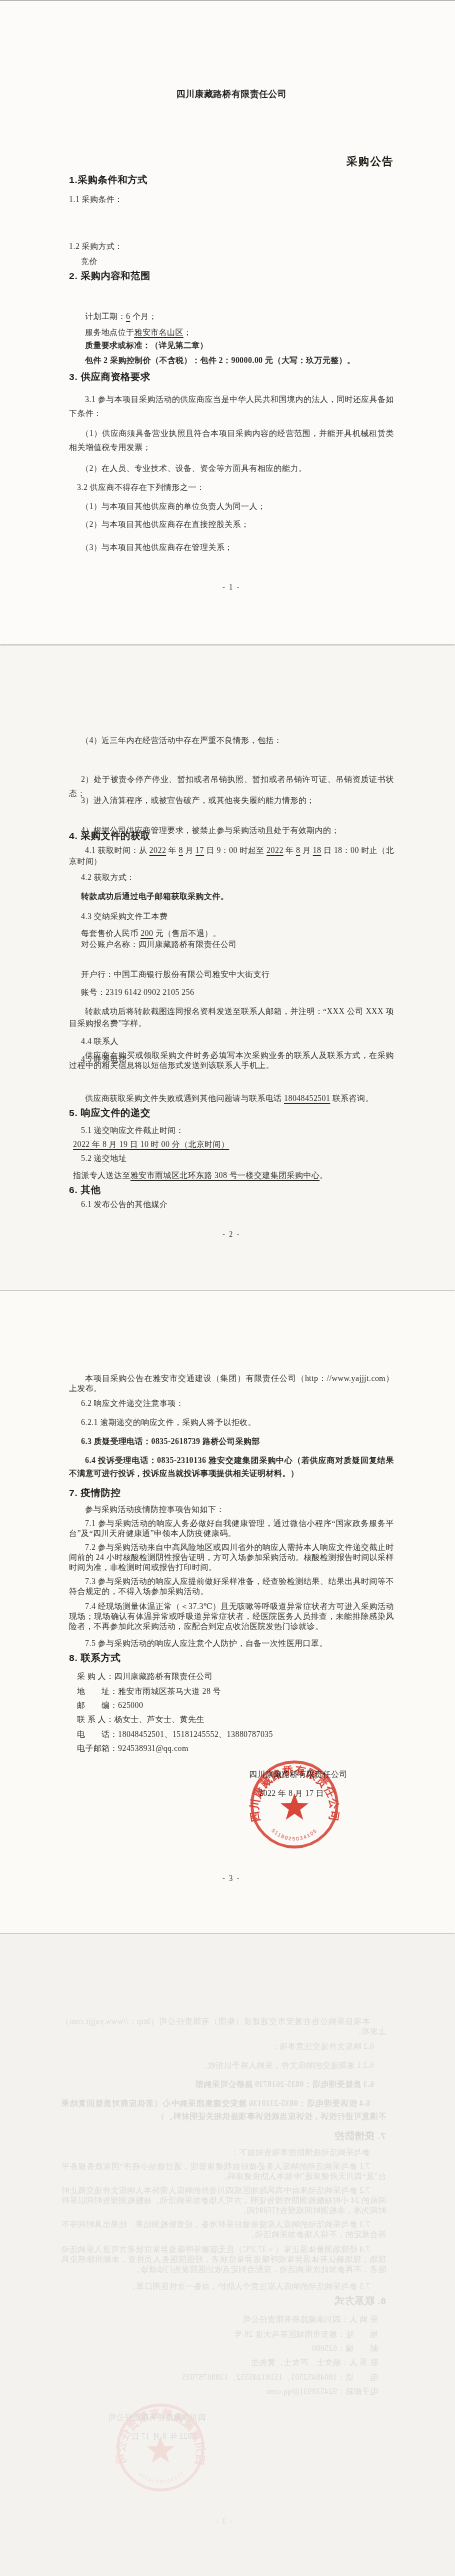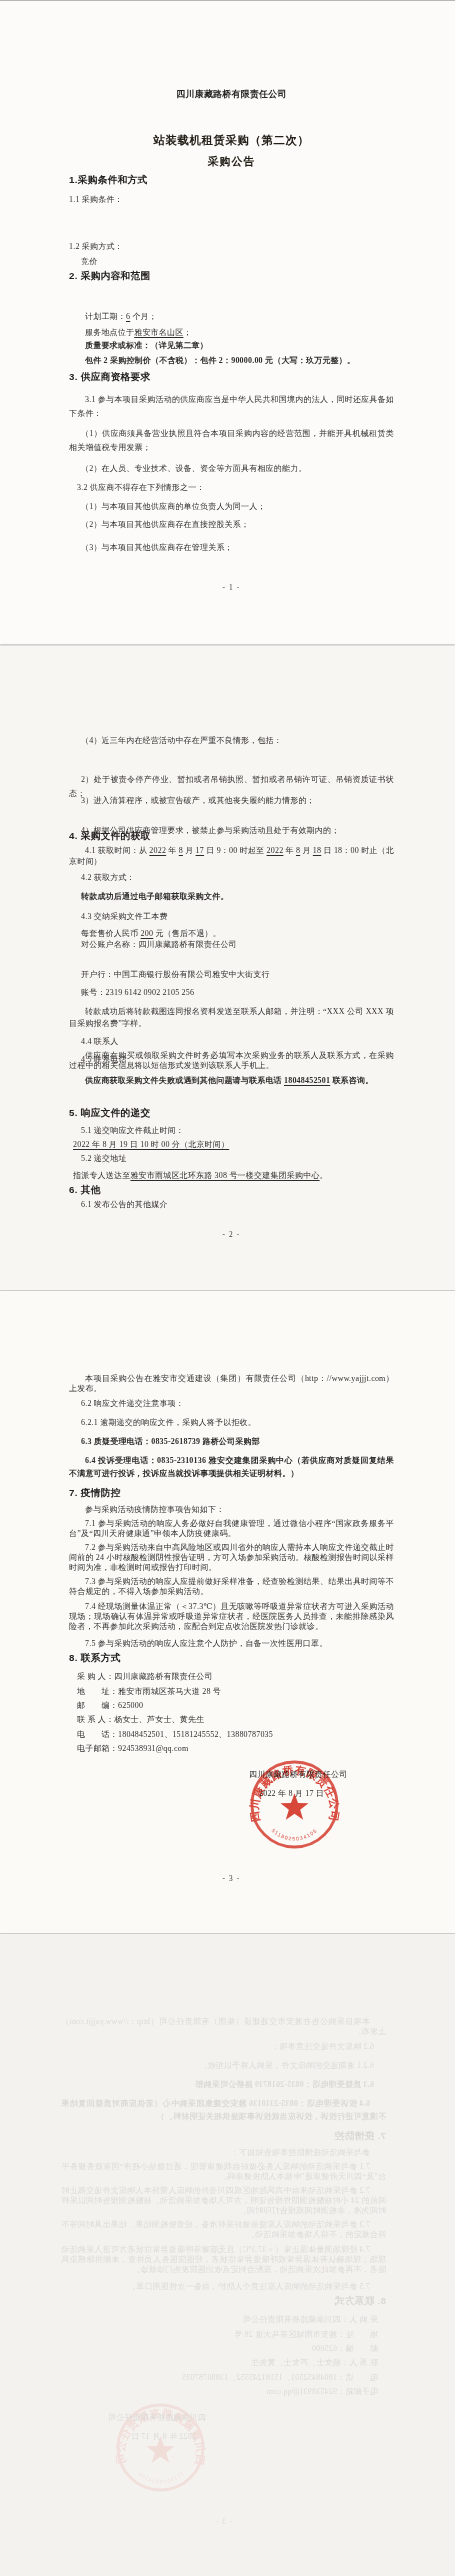--- a/index.html
+++ b/index.html
@@ -13,38 +13,37 @@
     position:absolute;left:0;width:455px;overflow:hidden;
     box-shadow:0 0.6px 1.7px rgba(80,75,70,.25);
   }
   .blk{
     position:absolute;left:69px;right:61px;
     font:8px/13.7px "Liberation Serif","DejaVu Serif",serif;
     color:#2e2c2a;text-align:justify;letter-spacing:0.2px;
   }
   .company{font:600 9px/12.5px "Liberation Sans","DejaVu Sans",sans-serif;text-align:center;color:#262422;}
   .title{font:700 11.4px/17px "Liberation Sans","DejaVu Sans",sans-serif;text-align:center;color:#222018;letter-spacing:0.6px;}
-  .notice{font:700 10.8px/15px "Liberation Sans","DejaVu Sans",sans-serif;text-align:center;color:#222018;letter-spacing:1.1px;}
+  .notice{font:700 10.8px/15px "Liberation Sans","DejaVu Sans",sans-serif;text-align:right;color:#222018;letter-spacing:1.1px;}
   .h2{font:700 9.7px/13.7px "Liberation Sans","DejaVu Sans",sans-serif;text-align:left;color:#242220;letter-spacing:0.3px;}
   .ftr{text-align:center;font-size:7.4px;letter-spacing:1.1px;color:#3a3836;}
   .sig{right:auto;text-align:left;white-space:nowrap;}
   u{text-underline-offset:1.7px;}
   .seal-wrap{position:absolute;mix-blend-mode:multiply;opacity:.92;}
   .mirror{
     position:absolute;inset:0;transform:scaleX(-1);
     opacity:.12;filter:blur(0.3px);pointer-events:none;
   }
 </style>
 <title>采购公告</title></head>
 <body>
 
 <main id="doc-root">
     <section class="page" style="top: 1.1px; height: 643px; background: rgb(252, 251, 249);">
       <div class="blk company" style="top: 87px;">四川康藏路桥有限责任公司</div>
-      <div class="blk title" style="top: 131px;">站装载机租赁采购（第二次）</div>
       <div class="blk notice" style="top: 153px;">采购公告</div>
       <div class="blk h2" style="top: 172px;">1.采购条件和方式</div>
       <div class="blk" style="top: 192px; text-indent: 0em;">1.1 采购条件：</div>
       <div class="blk" style="top: 239px; text-indent: 0em;">1.2 采购方式：</div>
       <div class="blk" style="top: 254px; text-indent: 1.5em;">竞价</div>
       <div class="blk h2" style="top: 268px;">2. 采购内容和范围</div>
       <div class="blk" style="top: 309px; text-indent: 2em;">计划工期：<u>6</u> 个月；</div>
       <div class="blk" style="top: 325px; text-indent: 2em;">服务地点位于<u>雅安市名山区</u>；</div>
       <div class="blk" style="top: 338px; text-indent: 2em; font-weight: bold;">质量要求或标准：（详见第二章）</div>
       <div class="blk" style="top: 353px; text-indent: 2em; font-weight: 700;">包件 2 采购控制价（不含税）：包件 2：90000.00 元（大写：玖万元整）。</div>
@@ -69,21 +68,21 @@
       <div class="blk" style="top: 244px; text-indent: 1.5em; font-weight: bold;">转款成功后通过电子邮箱获取采购文件。</div>
       <div class="blk" style="top: 264px; text-indent: 1.5em;">4.3 交纳采购文件工本费</div>
       <div class="blk" style="top: 281px; text-indent: 1.5em;">每套售价人民币 <u>200</u> 元（售后不退）。</div>
       <div class="blk" style="top: 292px; text-indent: 1.5em;">对公账户名称：四川康藏路桥有限责任公司</div>
       <div class="blk" style="top: 322px; text-indent: 1.5em;">开户行：中国工商银行股份有限公司雅安中大街支行</div>
       <div class="blk" style="top: 340px; text-indent: 1.5em;">账号：2319 6142 0902 2105 256</div>
       <div class="blk" style="top: 360px; line-height: 12px; text-indent: 2em;">转款成功后将转款截图连同报名资料发送至联系人邮箱，并注明：“XXX 公司 XXX 项目采购报名费”字样。</div>
       <div class="blk" style="top: 389px; text-indent: 1.5em;">4.4 联系人</div>
       <div class="blk" style="top: 405px; line-height: 10.2px; text-indent: 2em;">供应商在购买或领取采购文件时务必填写本次采购业务的联系人及联系方式，在采购过程中的相关信息将以短信形式发送到该联系人手机上。</div>
       <div class="blk" style="top: 407px; text-indent: 1.5em;">4.5 联系电话</div>
-      <div class="blk" style="top: 428px; text-indent: 2em; font-weight: bold;">供应商获取采购文件失败或遇到其他问题请与联系电话 <u>18048452501</u> 联系咨询。</div>
+      <div class="blk" style="top: 446px; text-indent: 2em;">供应商获取采购文件失败或遇到其他问题请与联系电话 <u>18048452501</u> 联系咨询。</div>
       <div class="blk h2" style="top: 460px;">5. 响应文件的递交</div>
       <div class="blk" style="top: 478px; text-indent: 1.5em;">5.1 递交响应文件截止时间：</div>
       <div class="blk" style="top: 492px; text-indent: 0.5em;"><u>2022 年 8 月 19 日 10 时 00 分（北京时间）</u></div>
       <div class="blk" style="top: 506px; text-indent: 1.5em;">5.2 递交地址</div>
       <div class="blk" style="top: 523px; text-indent: 0.5em;">指派专人送达至<u>雅安市雨城区北环东路 308 号一楼交建集团采购中心</u>。</div>
       <div class="blk h2" style="top: 537px;">6. 其他</div>
       <div class="blk" style="top: 552px; text-indent: 1.5em;">6.1 发布公告的其他媒介</div>
       <div class="blk ftr" style="top: 582px;">- 2 -</div>
     </section>
     <section class="page" style="top: 1291px; height: 642px; background: rgb(251, 250, 247);">

